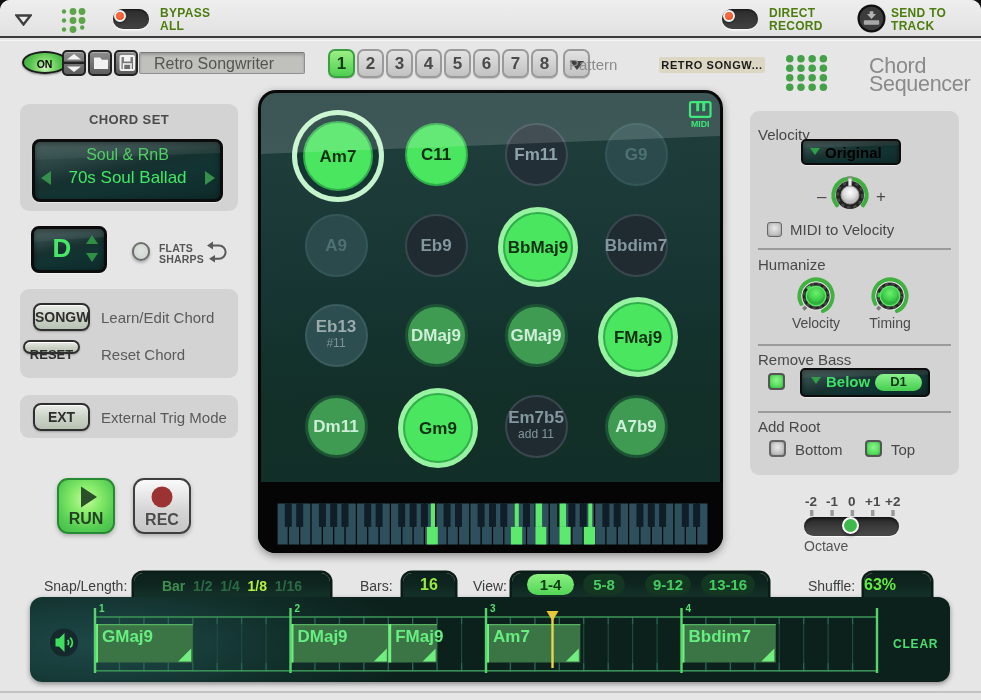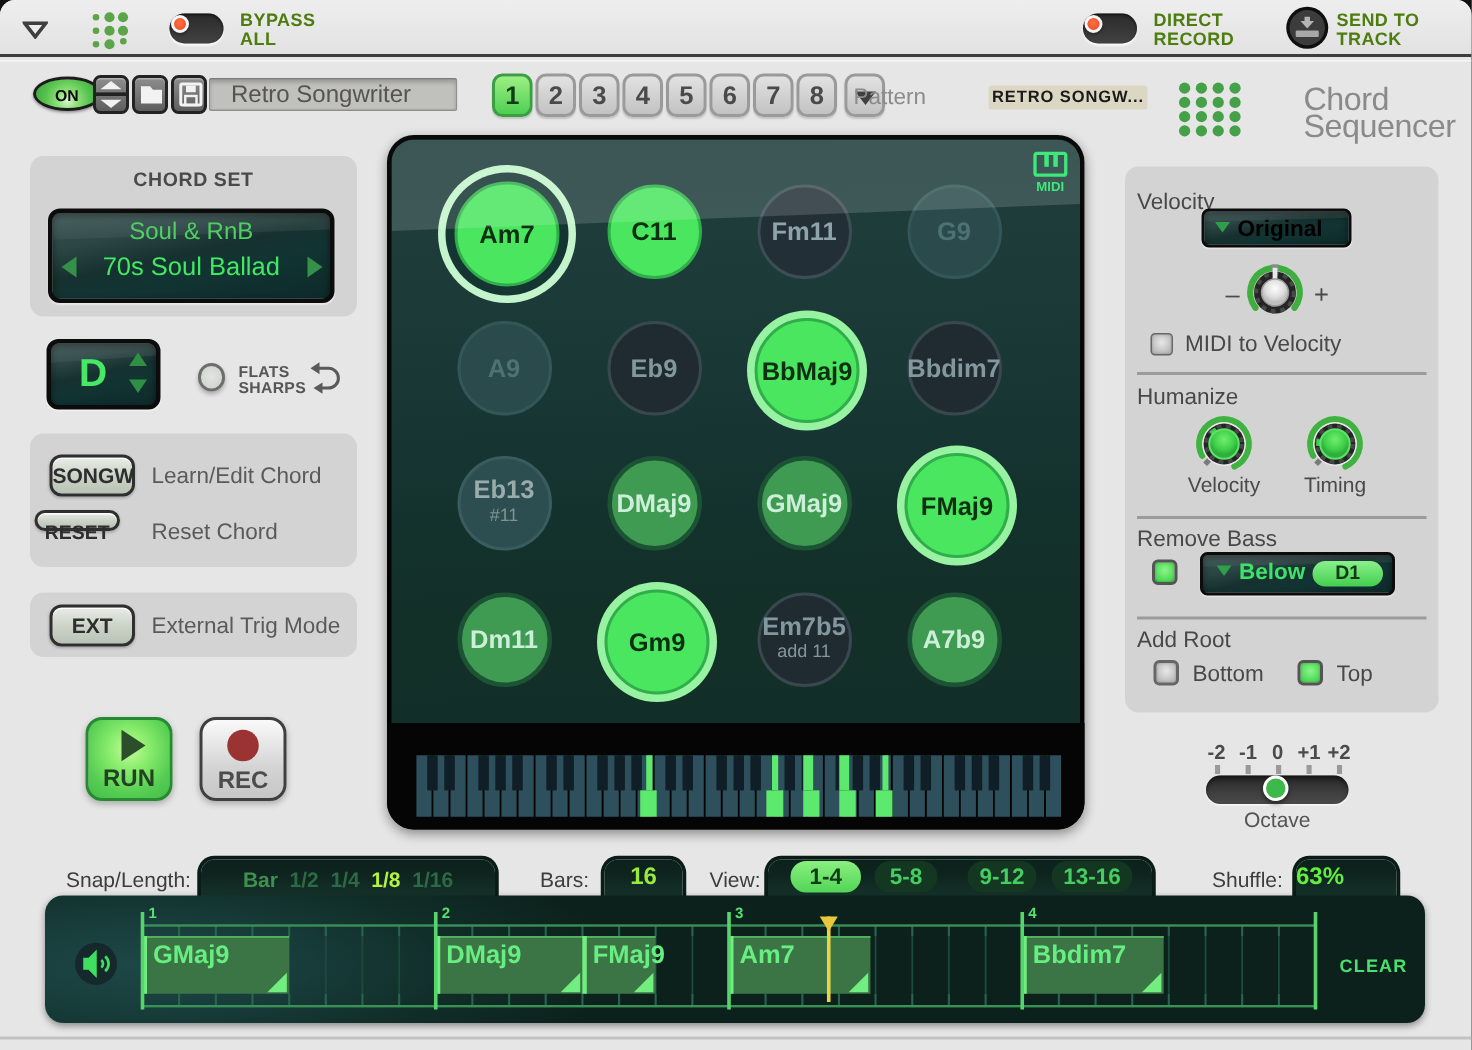--- a/index.html
+++ b/index.html
@@ -436,21 +436,21 @@
   </div>
   <svg class="abs" style="left:804px;top:509px" width="100" height="8">
     <rect x="6" y="1" width="3.4" height="6" fill="#999"></rect>
       <rect x="26.4" y="1" width="3.4" height="6" fill="#999"></rect>
     <rect x="46.7" y="1" width="3.4" height="6" fill="#999"></rect>
       <rect x="67" y="1" width="3.4" height="6" fill="#999"></rect>
     <rect x="87.3" y="1" width="3.4" height="6" fill="#999"></rect>
   </svg>
   <div class="abs" style="left:804px; top:517px; width:95px; height:19px; border-radius:9.5px; background:linear-gradient(#262626,#3f3f3f 60%,#4a4a4a); box-shadow:0 1px 1px rgba(255,255,255,.8), inset 0 2px 3px rgba(0,0,0,.5);"></div>
   <div class="abs" style="left:843px; top:518px; width:17px; height:17px; border-radius:50%; border:2.5px solid #fff; background:#3cb94a; box-shadow:0 2px 3px rgba(0,0,0,.45); margin:-1px 0 0 -1px;"></div>
-  <div class="abs" style="left:804px; top:538px; width:95px; text-align:center; font-size:14px; color:#555;">Octave</div>
+  <div class="abs" style="left:804px; top:538px; width:95px; text-align:left; font-size:14px; color:#555;">Octave</div>
 
   <div class="dtab" style="left:134px; top:573px; width:196px; height:26px;"></div>
   <div class="dtab" style="left:403px; top:573px; width:52px; height:26px;"></div>
   <div class="dtab" style="left:512px; top:573px; width:256px; height:26px;"></div>
   <div class="dtab" style="left:864px; top:573px; width:67px; height:26px;"></div>
   <div id="timeline"></div>
   <div class="botlab" style="left:44px; top:578px; font-size:14px;">Snap/Length:</div>
   <div class="abs" style="left:134px; top:578px; width:196px; text-align:center; font-size:14px; font-weight:bold;">
     <span style="color:#3f8f4f;">Bar</span>&nbsp; <span style="color:#2c6a43;">1/2</span>&nbsp; <span style="color:#2c6a43;">1/4</span>&nbsp; <span style="color:#b4f23d;">1/8</span>&nbsp; <span style="color:#2c6a43;">1/16</span>
   </div>

